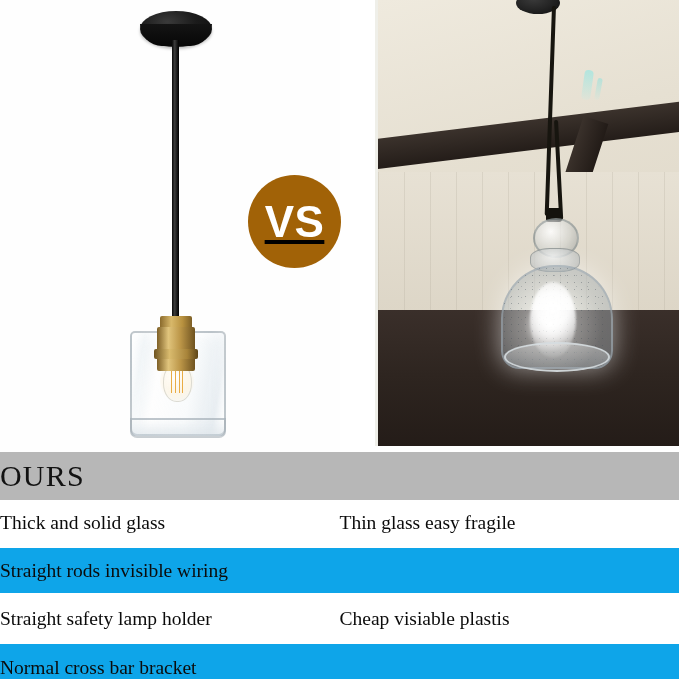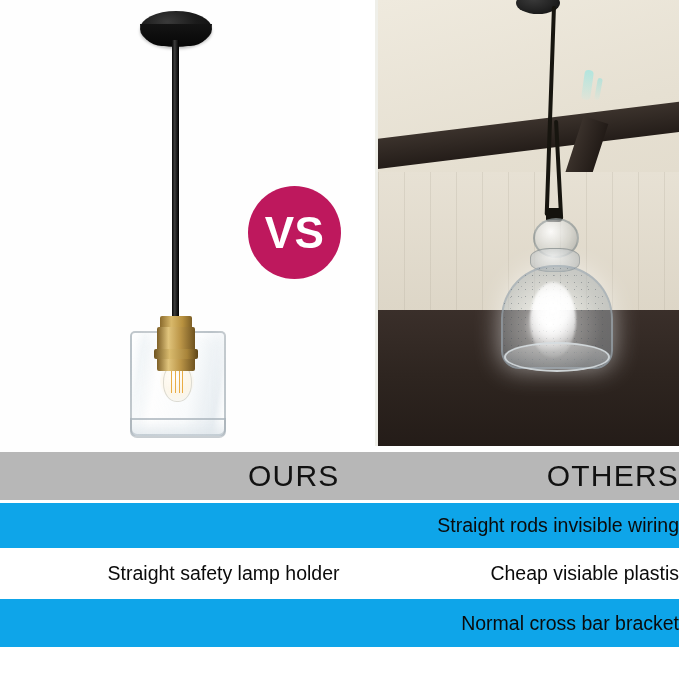--- a/index.html
+++ b/index.html
@@ -88,25 +88,26 @@
     opacity:.95;
   }
   .filament-glow{
     position:absolute;left:160px;top:360px;width:34px;height:42px;
     border-radius:50%;
     background:radial-gradient(circle, rgba(255,206,120,.45) 0%, rgba(255,214,140,0) 72%);
   }
 
   
   .vs-badge{
-    position:absolute;left:248px;top:186px;width:93px;height:93px;
-    border-radius:50%;
-    background:#be185d;
+    position:absolute;left:248px;top:175px;width:93px;height:93px;
+    border-radius:50%;
+    background:#a16207;
     display:flex;align-items:center;justify-content:center;
     z-index:5;
+    text-decoration:underline;
   }
   .vs-badge span{
     color:#ffffff;font-size:44px;font-weight:bold;letter-spacing:.5px;
     font-family:"Liberation Sans",sans-serif;line-height:1;
   }
 
   
   .others-photo{
     position:absolute;left:375px;top:0px;width:304px;height:446px;
     background:#d9d4c8;overflow:hidden;
@@ -219,23 +220,23 @@
   }
 
   
   .table{position:absolute;left:0;top:452px;width:679px;height:227px;background:#fff;}
   .row{display:flex;width:679px;align-items:center;}
   .row.gray{background:#0ea5e9;}
   .row.white{background:#ffffff;}
   .row.header{background:#b7b7b7;height:48px;}
   .row.body{height:45px;}
   .cell{
-    flex:1 1 50%;text-align:right;
+    flex:1 1 50%;text-align:left;
     font-size:19.5px;color:#0b0b0b;
-    font-family:Liberation Sans, sans-serif;
+    font-family:Liberation Serif, serif;
     white-space:nowrap;
   }
   .row.header .cell{font-size:30px;letter-spacing:1.2px;color:#111;}
   .spacer{height:3px;background:#fff;width:679px;}
 </style>
 </head>
 <body>
 
 <div class="page">
 
@@ -280,23 +281,26 @@
       <div class="ph-dome-speckle"></div>
       <div class="ph-lightcore"></div>
       <div class="ph-dome-rim"></div>
     </div>
   </div>
 
   <div class="table">
 
     <div class="row header">
       <div class="cell">OURS</div>
-      <div class="cell">OTHERS</div>
-    </div>
-
+    </div>
+
+    <div class="row body white">
+      <div class="cell">Thick and solid glass</div>
+      <div class="cell">Thin glass easy fragile</div>
+    </div>
     <div class="spacer"></div>
 
     <div class="row body gray">
       <div class="cell">Straight rods invisible wiring</div>
     </div>
     <div class="spacer"></div>
 
     <div class="row body white">
       <div class="cell">Straight safety lamp holder</div>
       <div class="cell">Cheap visiable plastis</div>

